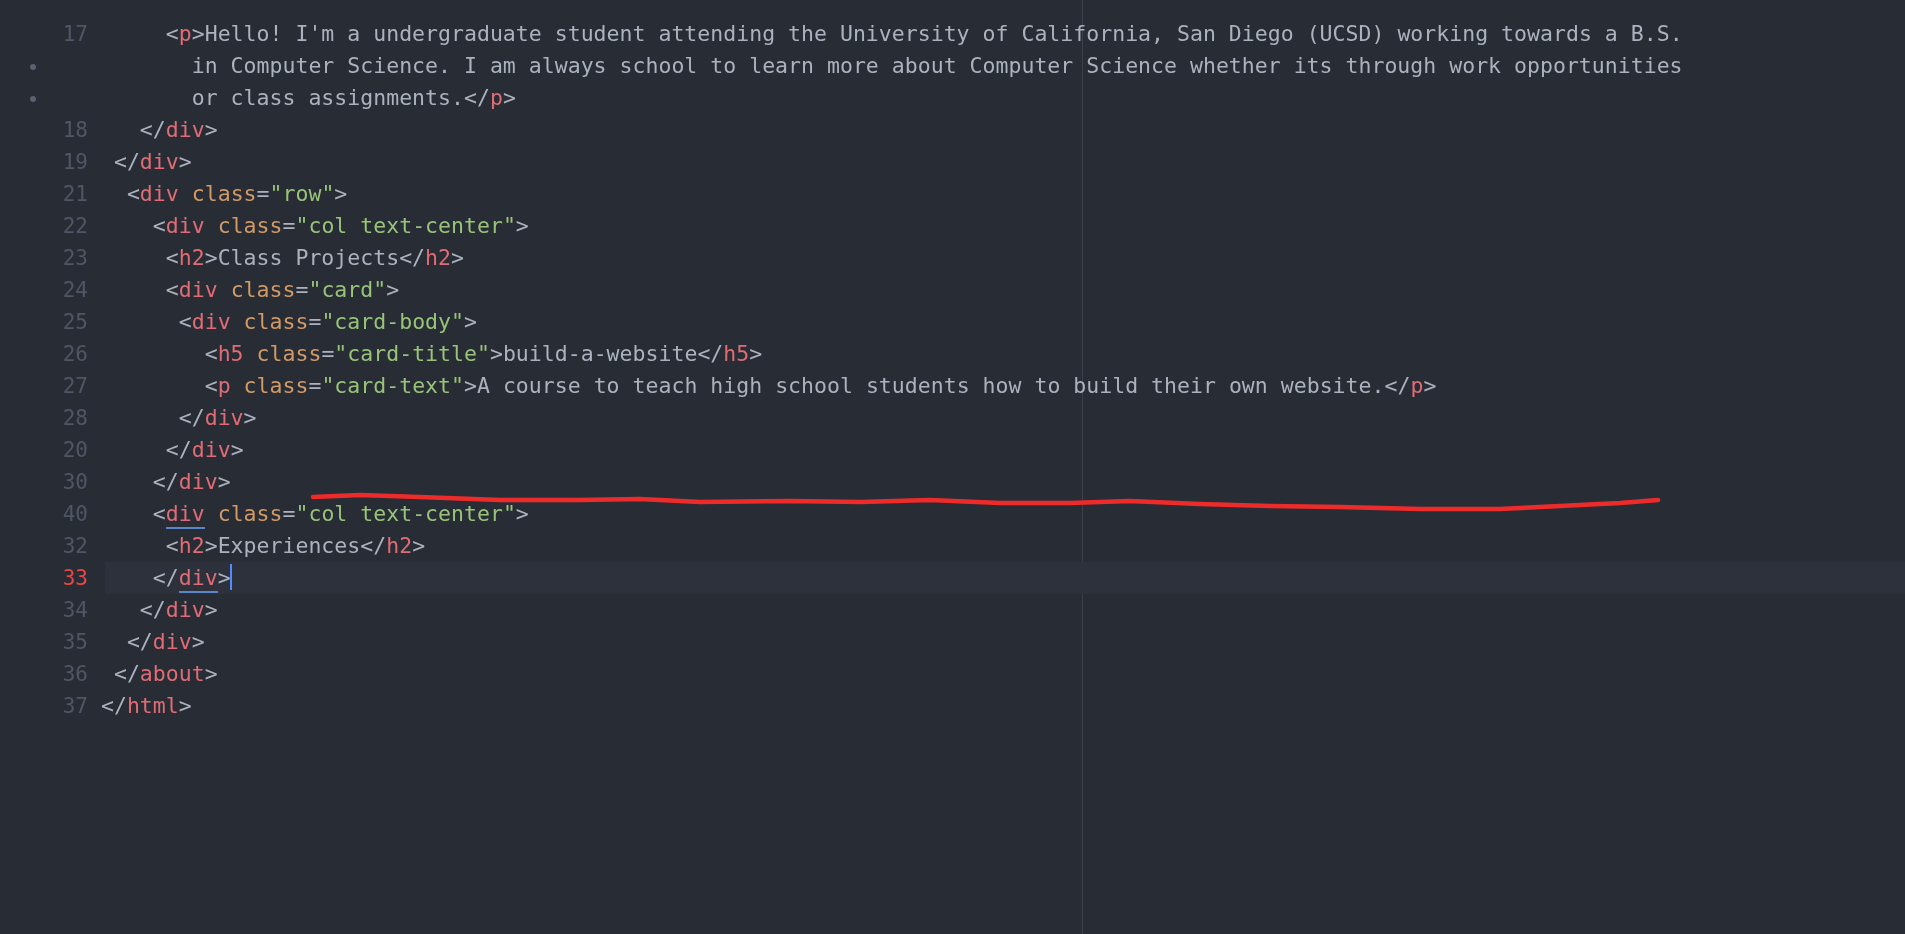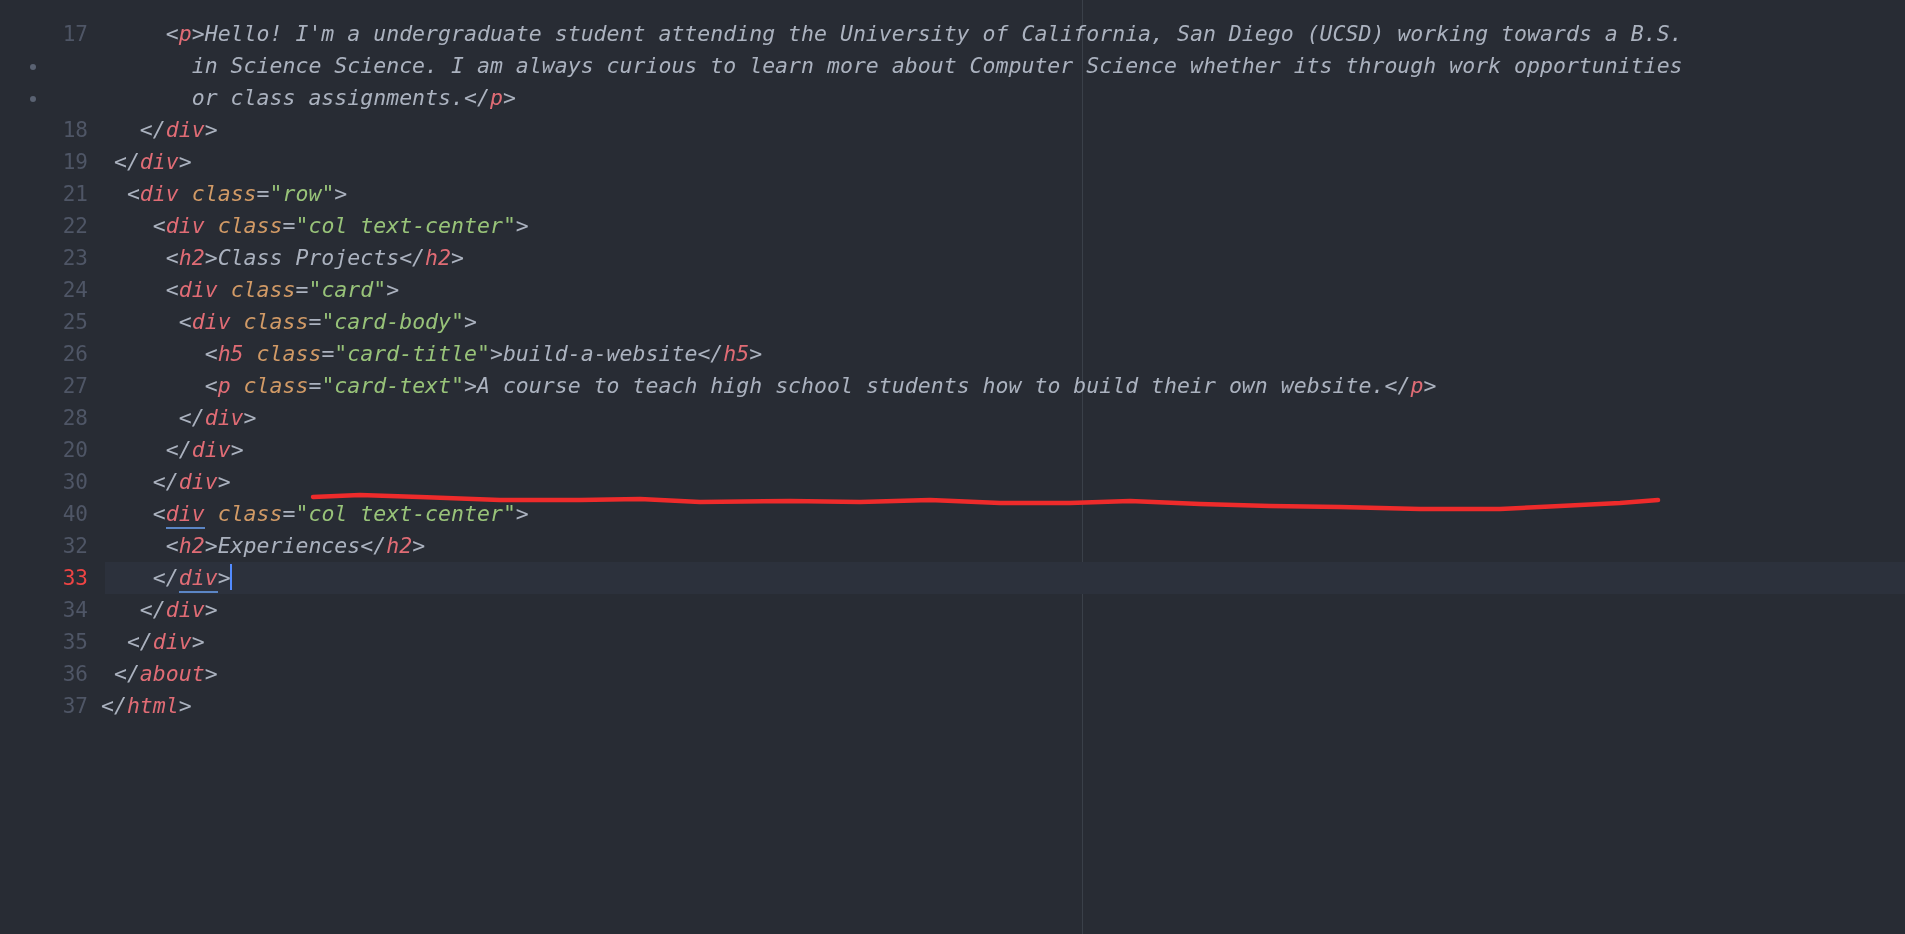--- a/index.html
+++ b/index.html
@@ -85,21 +85,20 @@
     background: #5a6272;
   }
 
   .code {
     flex: 1 1 auto;
     font-size: 21.5px;
     line-height: 32px;
     color: #abb2bf;
     letter-spacing: 0.02px;
     padding-left: 0px;
-    font-style: italic;
   }
 
   
   .punc   { color: #abb2bf; }   
   .tag    { color: #e06c75; }   
   .attr   { color: #d19a66; }   
   .str    { color: #98c379; }   
   .txt    { color: #abb2bf; }   
 
   .tagmatch {
@@ -128,21 +127,21 @@
 </style>
 </head>
 <body>
 
 <div id="editor" style="background: rgb(40, 44, 52);">
 
   <div class="ruler" id="ruler" style="left: 1082px;"></div>
 
   <div class="lines" id="lines">
       <div class="line"><div class="gutter">17</div><div class="code"><span class="punc">      &lt;</span><span class="tag">p</span><span class="punc">&gt;</span><span class="txt">Hello! I'm a undergraduate student attending the University of California, San Diego (UCSD) working towards a B.S.</span></div></div>
-      <div class="line"><div class="gutter wrapdot"></div><div class="code"><span class="txt">        in Science Science. I am always curious to learn more about Computer Science whether its through work opportunities</span></div></div>
+      <div class="line"><div class="gutter wrapdot"></div><div class="code"><span class="txt">        in Computer Science. I am always school to learn more about Computer Science whether its through work opportunities</span></div></div>
       <div class="line"><div class="gutter wrapdot"></div><div class="code"><span class="txt">        or class assignments.</span><span class="punc">&lt;/</span><span class="tag">p</span><span class="punc">&gt;</span></div></div>
       <div class="line"><div class="gutter">18</div><div class="code"><span class="punc">    &lt;/</span><span class="tag">div</span><span class="punc">&gt;</span></div></div>
       <div class="line"><div class="gutter">19</div><div class="code"><span class="punc">  &lt;/</span><span class="tag">div</span><span class="punc">&gt;</span></div></div>
       <div class="line"><div class="gutter">21</div><div class="code"><span class="punc">   &lt;</span><span class="tag">div</span><span class="punc"> </span><span class="attr">class</span><span class="punc">=</span><span class="str">"row"</span><span class="punc">&gt;</span></div></div>
       <div class="line"><div class="gutter">22</div><div class="code"><span class="punc">     &lt;</span><span class="tag">div</span><span class="punc"> </span><span class="attr">class</span><span class="punc">=</span><span class="str">"col text-center"</span><span class="punc">&gt;</span></div></div>
       <div class="line"><div class="gutter">23</div><div class="code"><span class="punc">      &lt;</span><span class="tag">h2</span><span class="punc">&gt;</span><span class="txt">Class Projects</span><span class="punc">&lt;/</span><span class="tag">h2</span><span class="punc">&gt;</span></div></div>
       <div class="line"><div class="gutter">24</div><div class="code"><span class="punc">      &lt;</span><span class="tag">div</span><span class="punc"> </span><span class="attr">class</span><span class="punc">=</span><span class="str">"card"</span><span class="punc">&gt;</span></div></div>
       <div class="line"><div class="gutter">25</div><div class="code"><span class="punc">       &lt;</span><span class="tag">div</span><span class="punc"> </span><span class="attr">class</span><span class="punc">=</span><span class="str">"card-body"</span><span class="punc">&gt;</span></div></div>
       <div class="line"><div class="gutter">26</div><div class="code"><span class="punc">         &lt;</span><span class="tag">h5</span><span class="punc"> </span><span class="attr">class</span><span class="punc">=</span><span class="str">"card-title"</span><span class="punc">&gt;</span><span class="txt">build-a-website</span><span class="punc">&lt;/</span><span class="tag">h5</span><span class="punc">&gt;</span></div></div>
       <div class="line"><div class="gutter">27</div><div class="code"><span class="punc">         &lt;</span><span class="tag">p</span><span class="punc"> </span><span class="attr">class</span><span class="punc">=</span><span class="str">"card-text"</span><span class="punc">&gt;</span><span class="txt">A course to teach high school students how to build their own website.</span><span class="punc">&lt;/</span><span class="tag">p</span><span class="punc">&gt;</span></div></div>

